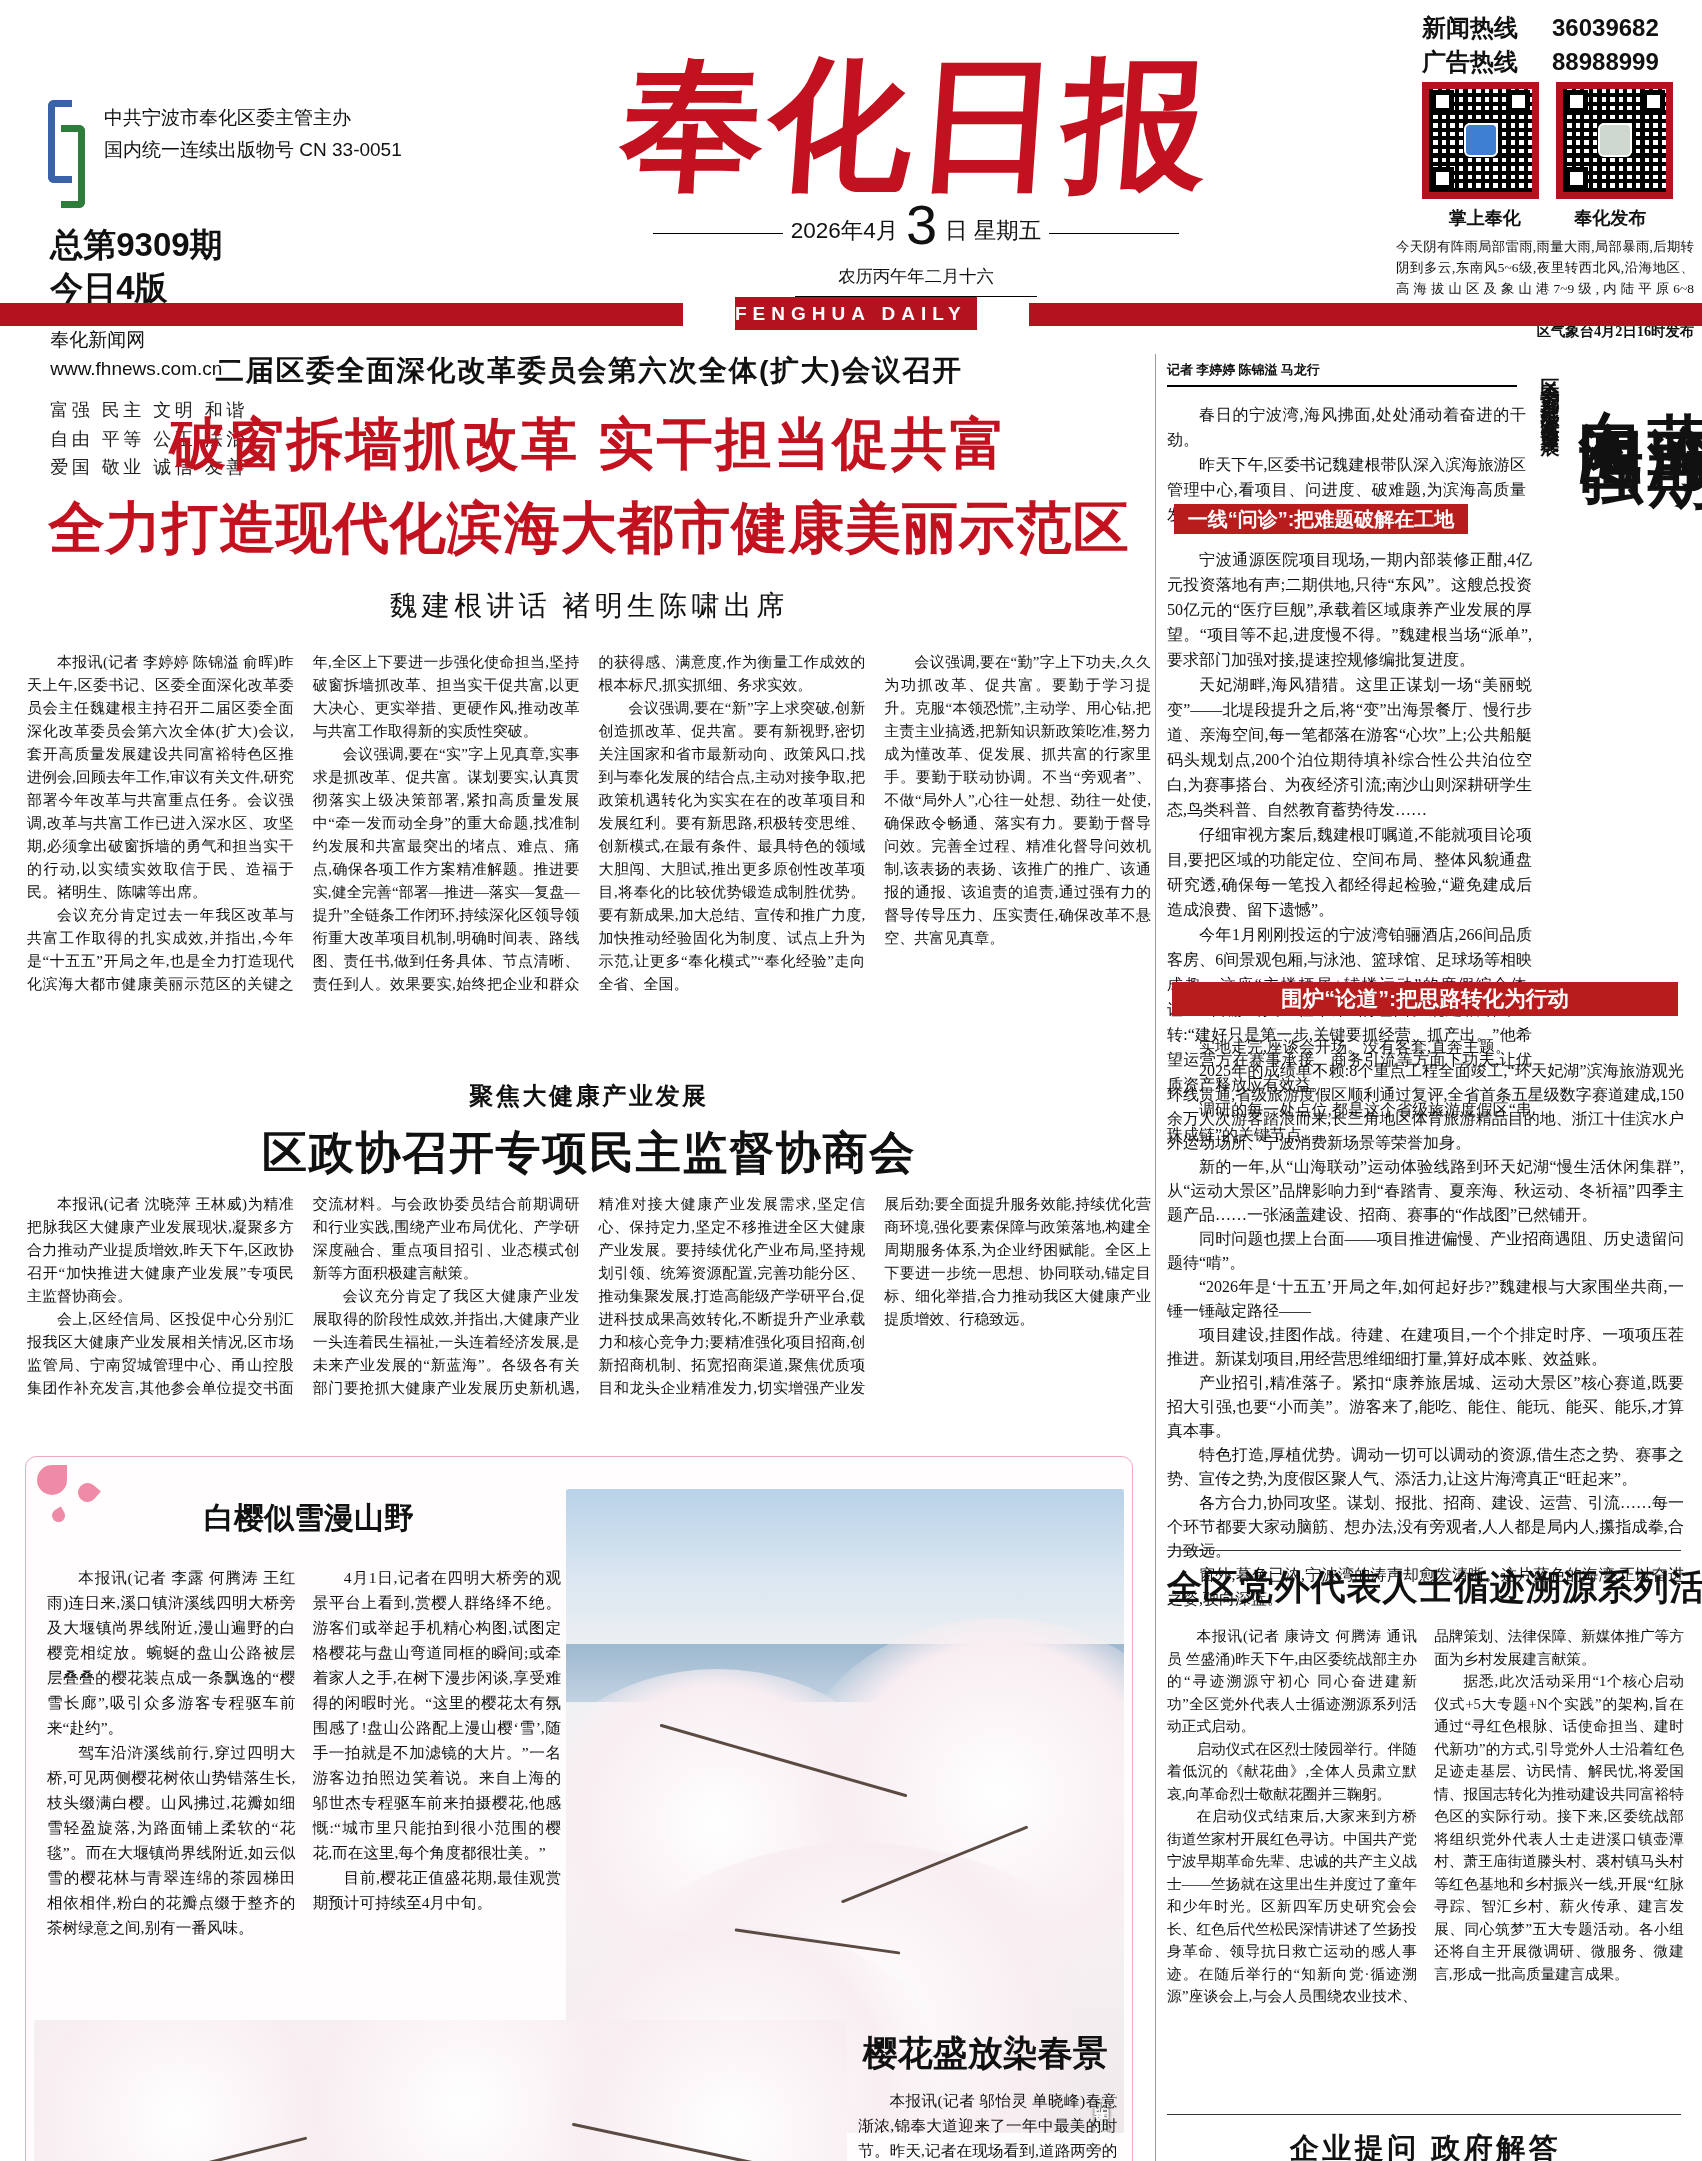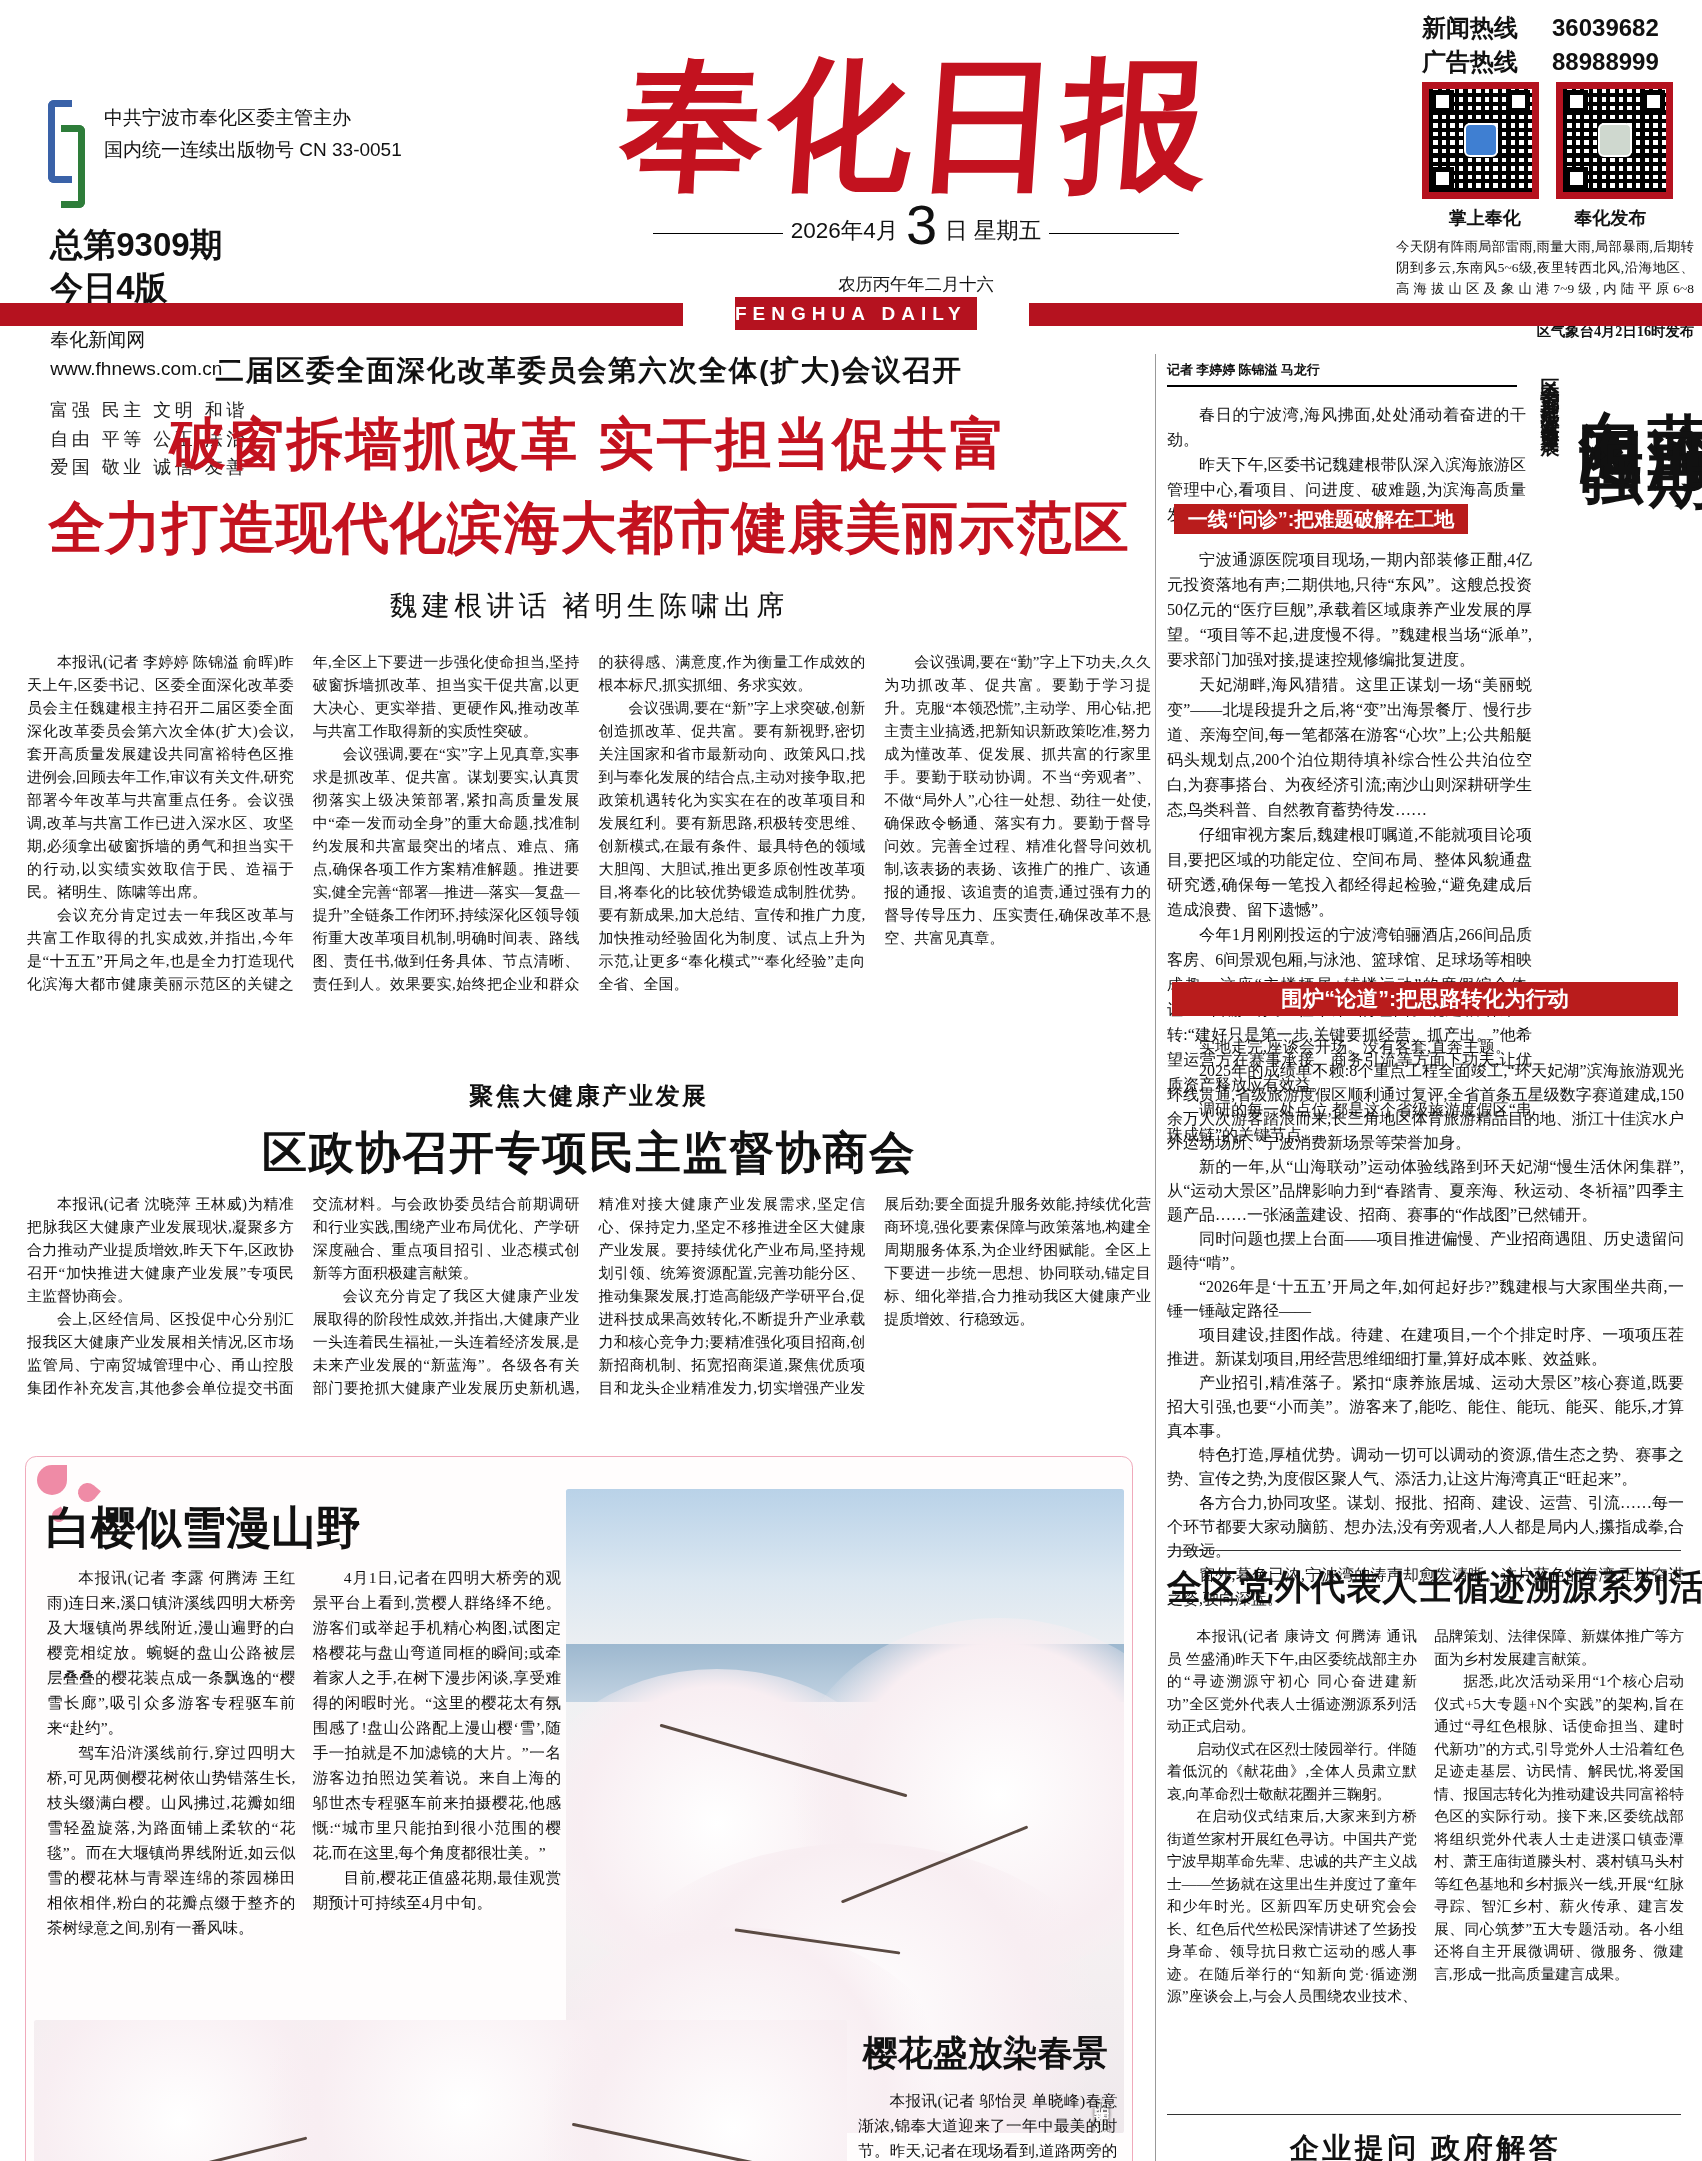--- a/index.html
+++ b/index.html
@@ -14,21 +14,21 @@
   .issue{position:absolute;left:2.2px;top:130px;font-size:33px;font-weight:bold;line-height:43px;font-family:"Liberation Sans",sans-serif;}
   .site{position:absolute;left:2.2px;top:233px;font-size:19px;line-height:28.5px;font-family:"Liberation Sans",sans-serif;}
   .values{position:absolute;left:2.2px;top:303px;font-size:18px;line-height:28.5px;letter-spacing:3.5px;color:#222;font-family:"Liberation Sans",sans-serif;}
   .masthead{position:absolute;left:575px;top:30px;width:683px;text-align:center;color:#c3121f;
             font-size:143px;font-weight:900;letter-spacing:4.3px;white-space:nowrap;
             font-family:"Liberation Serif",serif;transform:skewX(-4deg);}
   .dateline{position:absolute;left:635px;top:203px;width:562px;text-align:center;font-family:"Liberation Sans",sans-serif;}
   .dateline .row1{font-size:22.5px;display:flex;align-items:flex-end;justify-content:center;gap:7.8px;}
   .dateline .bigday{font-size:56px;line-height:43px;font-weight:400;}
   .dateline .rule{display:inline-block;width:130px;border-top:1.7px solid #000;margin-bottom:12px;}
-  .dateline .lunar{margin-top:26px;font-size:17.3px;}
+  .dateline .lunar{margin-top:18px;font-size:17.3px;}
   .dateline .underl{margin:7.8px auto 0;width:242px;border-top:1.7px solid #000;}
   .hdr-right{position:absolute;left:1422px;top:10.8px;width:268px;font-family:"Liberation Sans",sans-serif;}
   .hotline{font-size:24px;font-weight:bold;line-height:34px;white-space:nowrap;}
   .hotline b{display:inline-block;width:130px;}
   .qrs{position:absolute;left:0;top:71px;display:flex;gap:17.3px;}
   .qrbox{width:117px;height:117px;background:#b5121f;padding:7px;box-sizing:border-box;}
   .qr{position:relative;width:100%;height:100%;background:
       repeating-linear-gradient(0deg,#000 0 4.3px,transparent 4.3px 8.6px),
       repeating-linear-gradient(90deg,#000 0 4.3px,#fff 4.3px 8.6px);}
   .qr .c{position:absolute;width:23px;height:23px;border:5.2px solid #000;background:#fff;box-sizing:border-box;}
@@ -70,21 +70,21 @@
   .hline-r{position:absolute;left:1167px;width:514px;border-top:1.3px solid #333;}
   
   .zx{position:absolute;left:27px;top:1080px;width:1124px;text-align:center;}
   .zx .kicker{font-size:24px;font-weight:bold;letter-spacing:2.6px;font-family:"Liberation Sans",sans-serif;}
   .zx .h{margin-top:11.2px;font-size:45px;font-weight:900;letter-spacing:1.7px;font-family:"Liberation Sans",sans-serif;white-space:nowrap;}
   .zxbody{position:absolute;left:27px;top:1193px;width:1124px;height:253px;
           column-count:4;column-gap:19px;font-size:15px;line-height:23px;text-align:justify;}
   
   .feature{position:absolute;left:25px;top:1456px;width:1108px;height:1044px;border:1.7px solid #f0aabb;border-radius:11.2px;background:#fffdfd;box-sizing:border-box;}
   .petal{position:absolute;background:#ef8ba6;border-radius:60% 0 60% 60%;}
-  .bl-title{position:absolute;left:20px;top:41px;width:510px;font-size:45px;font-weight:900;font-family:"Liberation Sans",sans-serif;}
+  .bl-title{position:absolute;left:28px;top:41px;width:510px;text-align:center;font-size:30px;font-weight:900;font-family:"Liberation Sans",sans-serif;}
   .bl-body{position:absolute;left:21px;top:108px;width:514px;height:536px;column-count:2;column-gap:17.3px;
            font-size:15.6px;line-height:25px;text-align:justify;}
   .photo1{position:absolute;right:7.8px;top:32px;width:558px;height:644px;overflow:hidden;border-radius:2.6px;
           background:linear-gradient(180deg,#b9d2e8 0%,#dbe7f1 14%,#eef0f2 26%,#f7f3f4 60%,#efe9ec 100%);}
   .photo2{position:absolute;left:7.8px;bottom:7.8px;width:813px;height:471px;overflow:hidden;border-radius:2.6px;
           background:linear-gradient(180deg,#f3eef0 0%,#f7f1f3 42%,#7d9a68 50%,#9fb489 55%,#c3c7cb 62%,#a8abb0 100%);}
   .blob{position:absolute;border-radius:50%;background:radial-gradient(circle,#fff 0%,#f8eef2 55%,rgba(248,238,242,0) 75%);}
   .branch{position:absolute;background:#5a4a42;border-radius:1.7px;}
   .lake{position:absolute;left:0;top:24%;width:100%;height:9%;background:linear-gradient(180deg,#9db8cf,#c2d3e2);}
   .vcap{position:absolute;right:12px;bottom:17.3px;writing-mode:vertical-rl;color:#fff;font-size:16.4px;letter-spacing:3.5px;text-shadow:0 0 3.5px rgba(0,0,0,.7);}

